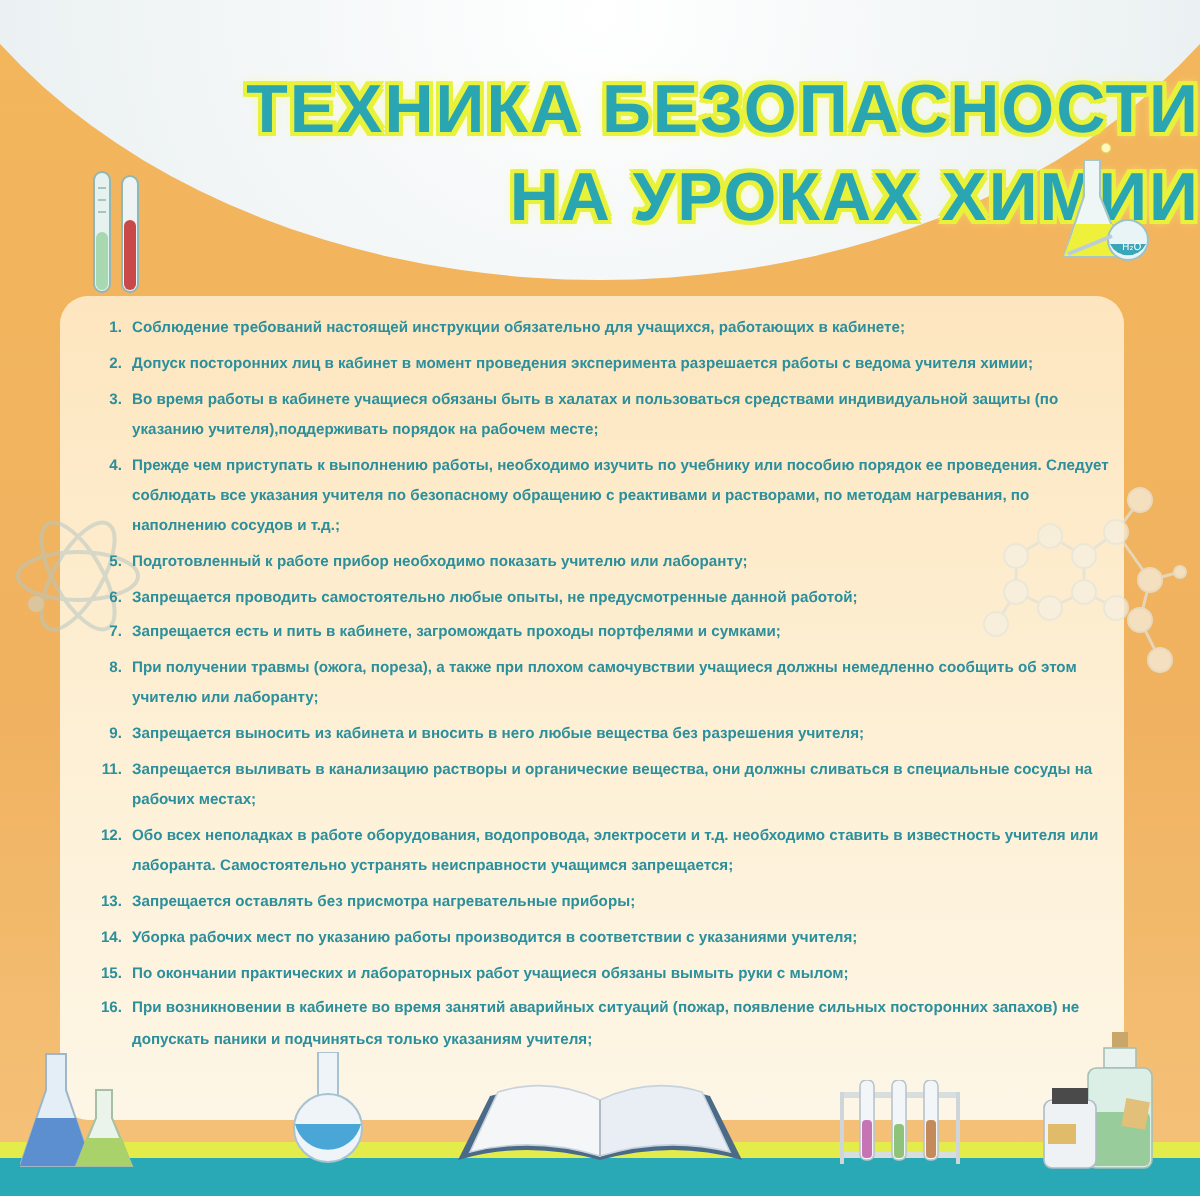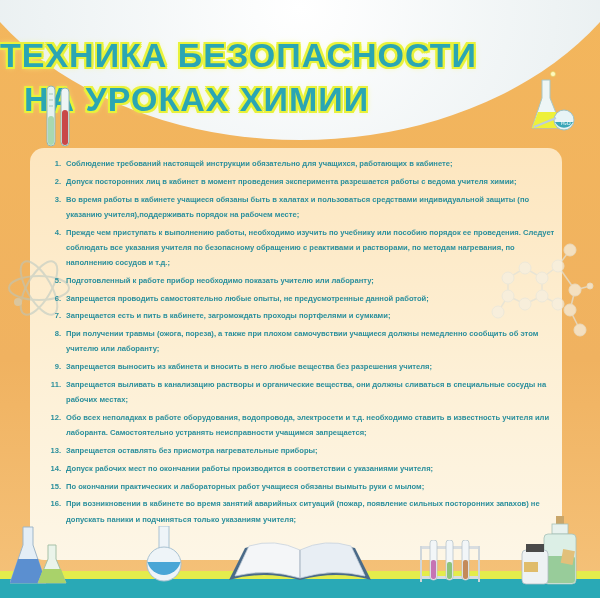--- a/index.html
+++ b/index.html
@@ -14,21 +14,21 @@
     .sky {
       position: absolute;
       left: -60px; top: -300px;
       width: 720px; height: 440px;
       border-radius: 0 0 50% 50% / 0 0 60% 60%;
       background: radial-gradient(ellipse at 50% 70%, #ffffff 0%, #eef3f4 50%, #dde6e8 100%);
     }
     .title {
       position: absolute;
       left: 0; width: 600px;
-      text-align: left;
+      text-align: right;
       font-family: "Liberation Sans", sans-serif;
       font-weight: bold;
       color: #2aa6b3;
       letter-spacing: 1px;
       text-shadow:
         -2px -2px 0 #e8f23a, 2px -2px 0 #e8f23a, -2px 2px 0 #e8f23a, 2px 2px 0 #e8f23a,
         0 -2px 0 #e8f23a, 0 2px 0 #e8f23a, -2px 0 0 #e8f23a, 2px 0 0 #e8f23a,
         0 0 6px #f7ff7a;
     }
     .title.l1 { top: 36px; font-size: 34px; }
@@ -186,21 +186,21 @@
     <li class="rule">
         <span class="num">12.</span>
         <span class="txt">Обо всех неполадках в работе оборудования, водопровода, электросети и т.д. необходимо ставить в известность учителя или лаборанта. Самостоятельно устранять неисправности учащимся запрещается;</span>
       </li>
     <li class="rule">
         <span class="num">13.</span>
         <span class="txt">Запрещается оставлять без присмотра нагревательные приборы;</span>
       </li>
     <li class="rule">
         <span class="num">14.</span>
-        <span class="txt">Допуск рабочих мест по окончании работы производится в соответствии с указаниями учителя;</span>
+        <span class="txt">Уборка рабочих мест по указанию работы производится в соответствии с указаниями учителя;</span>
       </li>
     <li class="rule">
         <span class="num">15.</span>
         <span class="txt">По окончании практических и лабораторных работ учащиеся обязаны вымыть руки с мылом;</span>
       </li>
     <li class="rule">
         <span class="num">16.</span>
         <span class="txt">При возникновении в кабинете во время занятий аварийных ситуаций (пожар, появление сильных посторонних запахов) не допускать паники и подчиняться только указаниям учителя;</span>
       </li>
   </ol>

